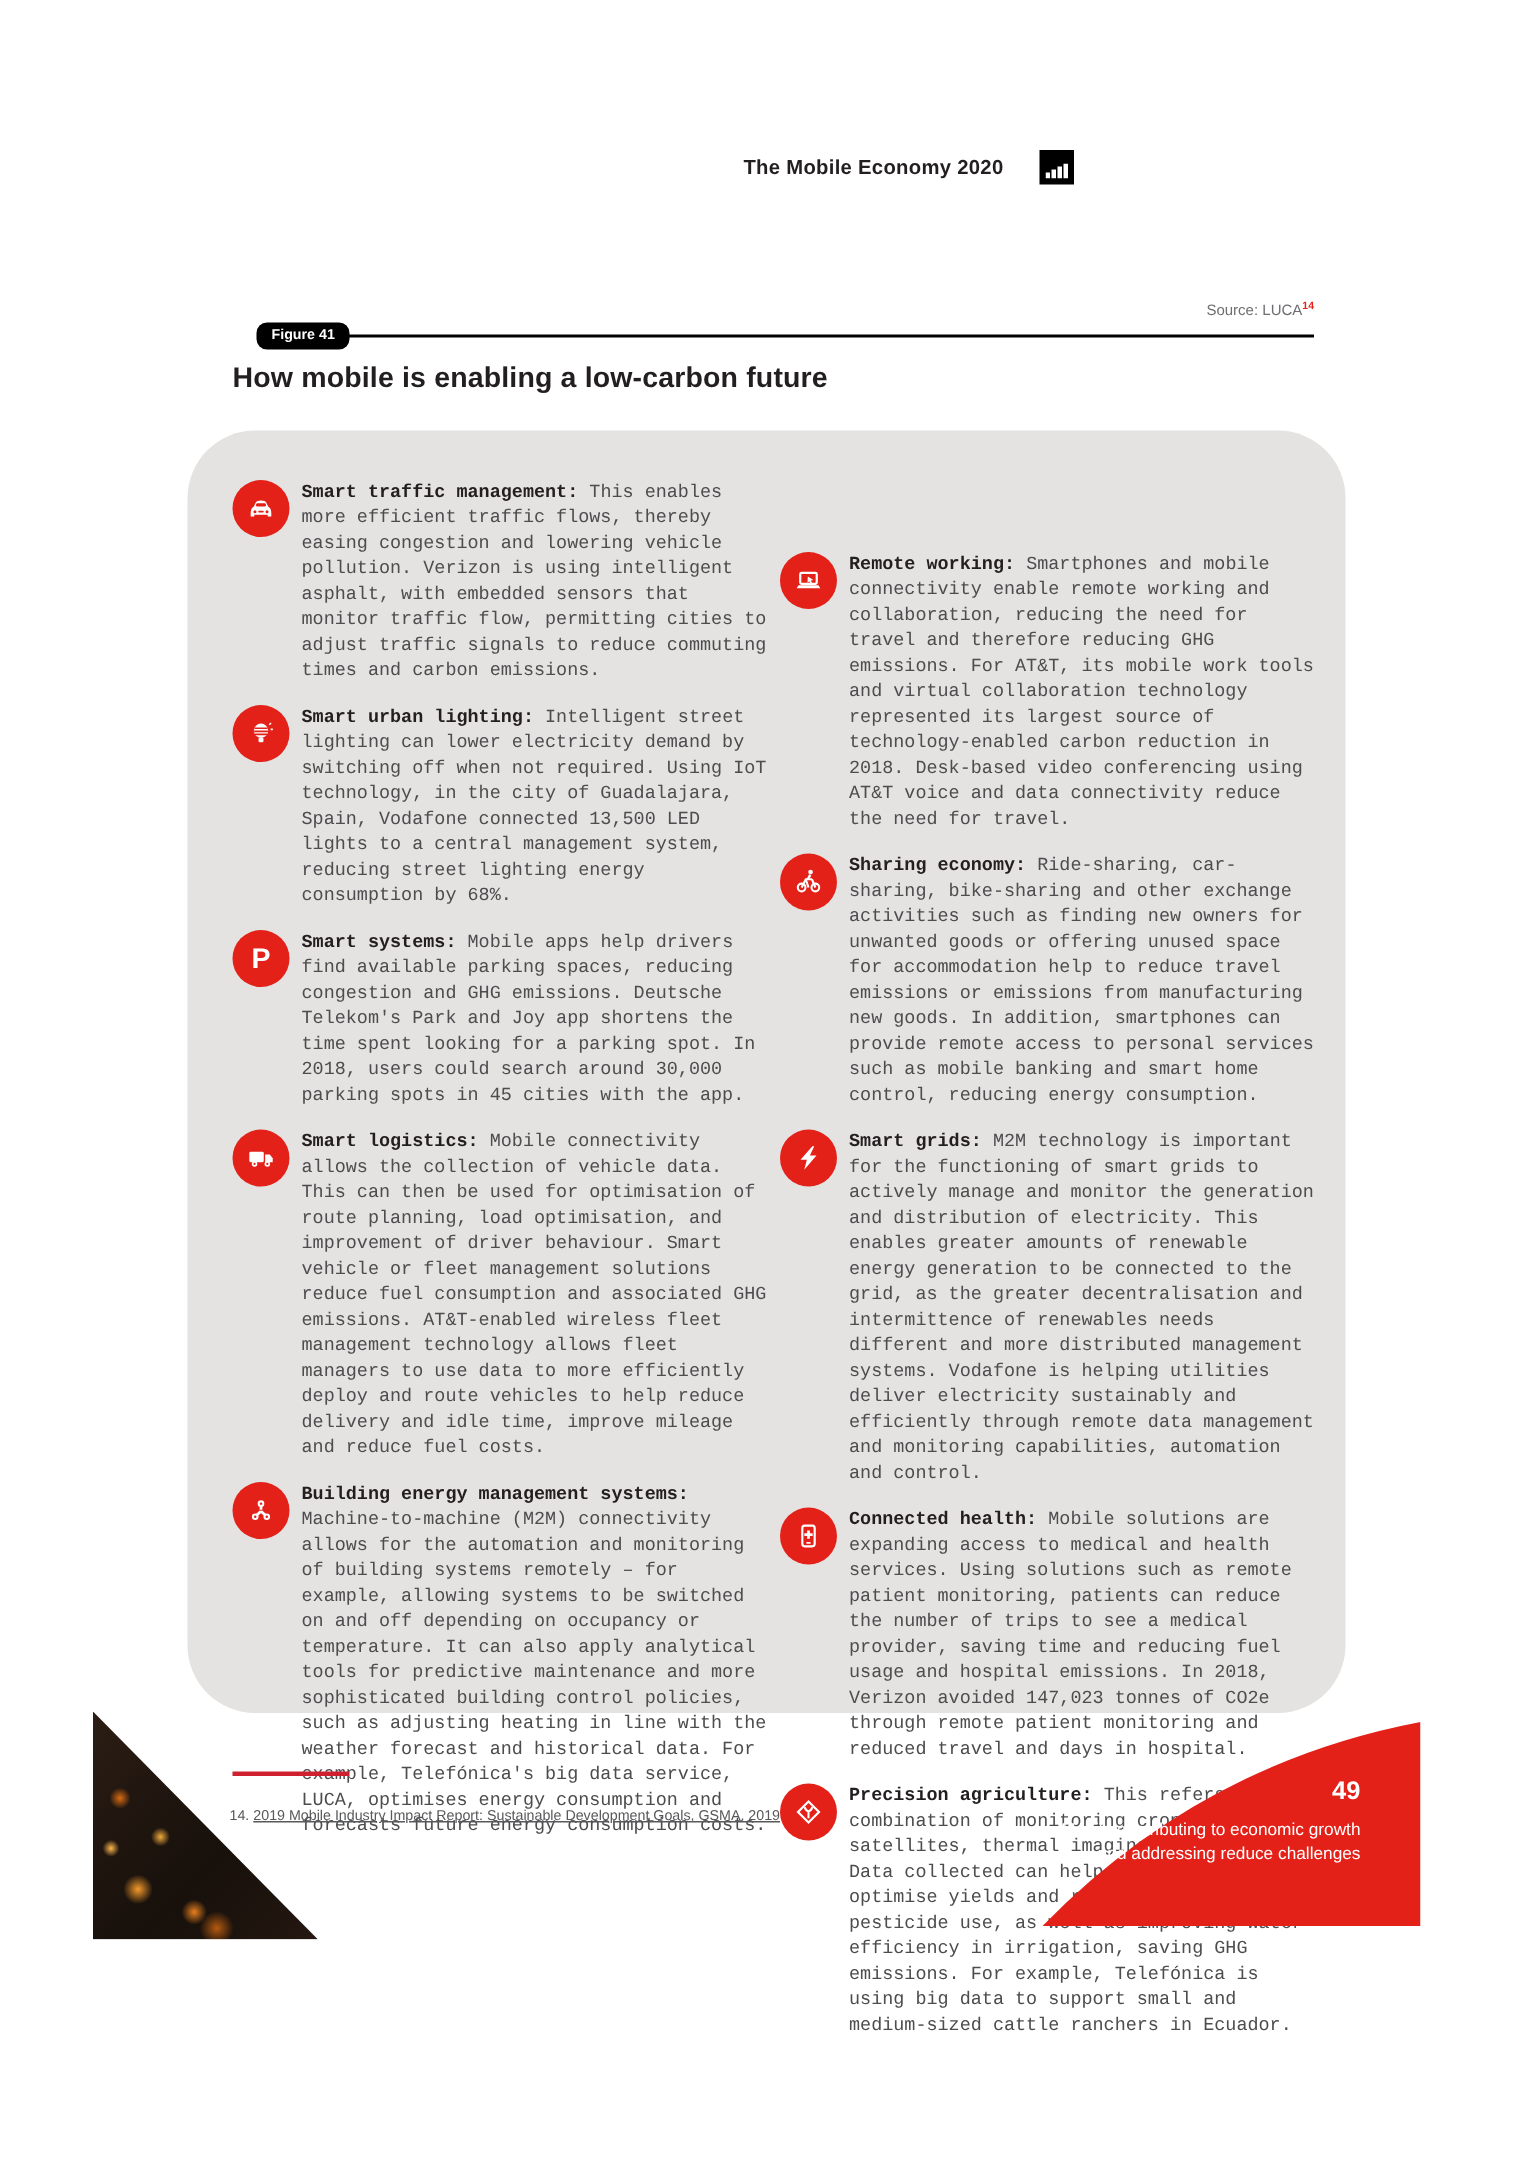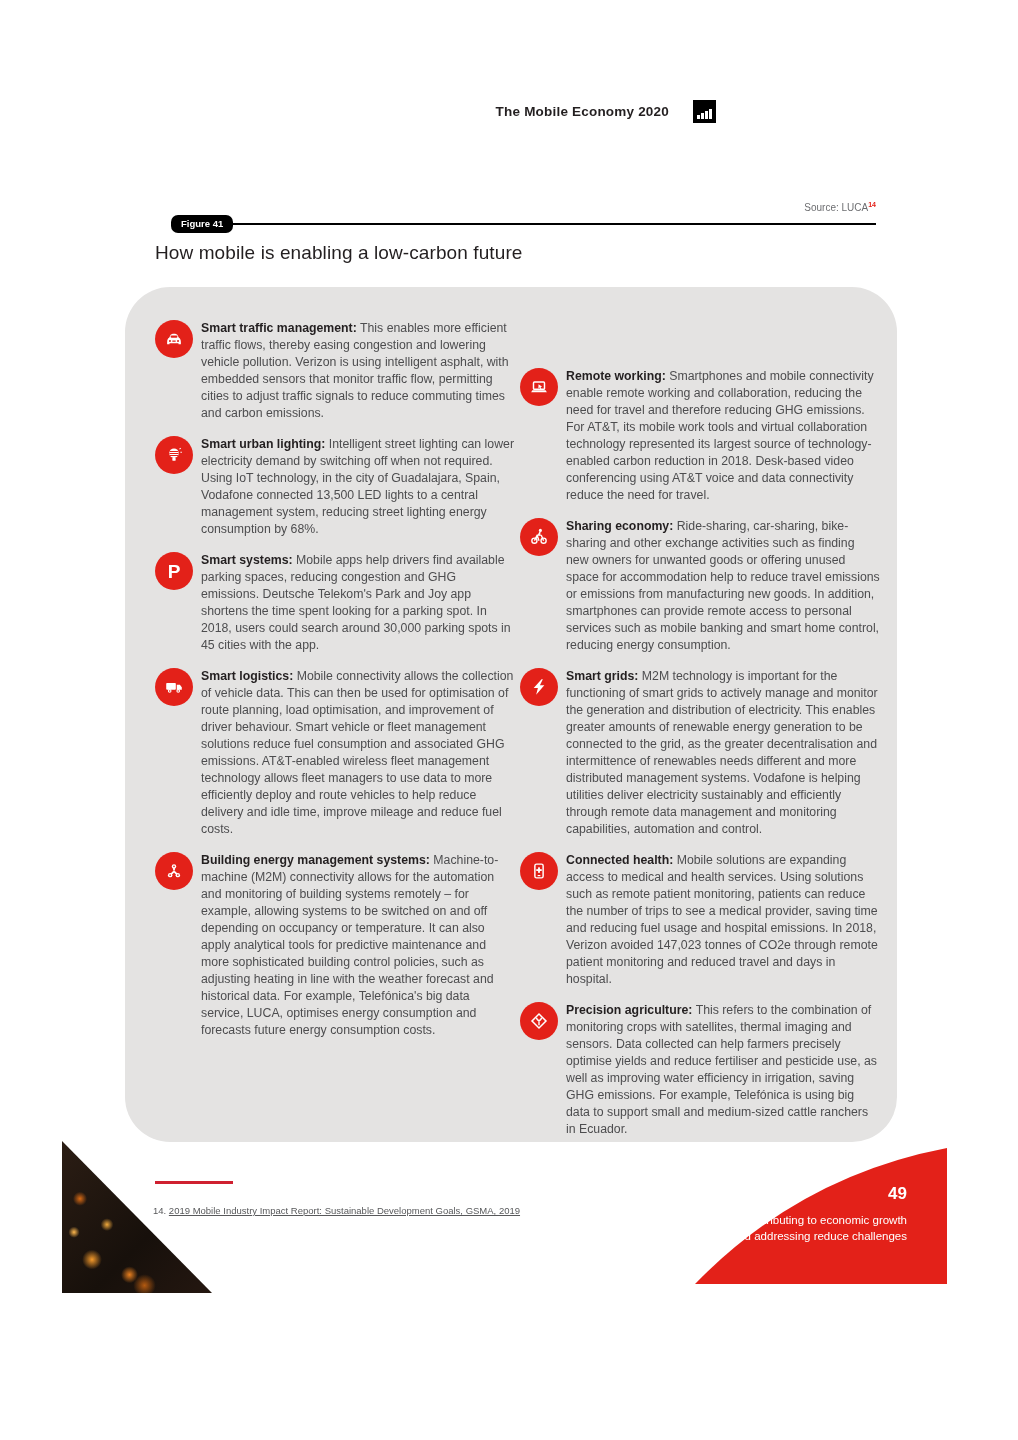--- a/index.html
+++ b/index.html
@@ -11,33 +11,33 @@
   .header-title { font-size:13.5px; font-weight:bold; color:#231f20; letter-spacing:.2px; }
   .gsma-logo { width:23px; height:23px; background:#000; display:flex; align-items:flex-end; justify-content:center; padding-bottom:4px; }
 
   
   .figure-row { position:absolute; top:215px; left:155px; width:721px; }
   .figure-badge { position:absolute; left:0; top:0; background:#000; color:#fff; font-size:9.5px; font-weight:bold; padding:3px 10px 4px; border-radius:7px; z-index:2;margin-left:16px; }
   .figure-line { position:absolute; left:40px; right:0; top:8px; height:2px; background:#000; }
   .source-line { position:absolute; right:0; top:-14px; font-size:10px; color:#6d6e71; }
   .source-line sup { color:#e32119; font-size:7px; font-weight:bold; }
 
-  .page-title { position:absolute; top:242px; left:155px; font-size:19px; font-weight:normal; color:#231f20; letter-spacing:.1px; }
+  .page-title { position:absolute; top:242px; left:155px; font-size:19px; font-weight:bold; color:#231f20; letter-spacing:.1px; }
 
   
   .card { position:absolute; top:287px; left:125px; width:772px; height:855px; background:#e4e3e2; border-radius:45px; }
 
   .col { position:absolute; top:33px; width:352px; }
   .col-left  { left:30px; }
   .col-right { left:395px;margin-top:48px; }
 
   .item { position:relative; padding-left:46px; margin-bottom:14px; min-height:40px; }
   .badge { position:absolute; left:0; top:0; width:38px; height:38px; border-radius:50%; background:#e32119; display:flex; align-items:center; justify-content:center; }
   .badge svg { display:block; }
-  .item p { font-size:12.3px; line-height:17px; color:#4d4d4f; width:314px; }
+  .item p { font-size:12.3px; line-height:17px; color:#4d4d4f; width:314px;font-family:Liberation Mono, monospace; }
   .item strong { color:#231f20; font-weight:bold; }
   .p-letter { color:#fff; font-weight:bold; font-size:19px; line-height:1; }
 
   
   .footnote-rule { position:absolute; top:1181px; left:155px; width:78px; height:3px; background:#cf2030; }
   .footnote { position:absolute; top:1191px; left:153px; font-size:9.5px; color:#58595b;margin-top:14px; }
   .footnote .ref { text-decoration:underline; }
 
   
   .ember-photo { position:absolute; top:1141px; left:62px; width:150px; height:152px;

